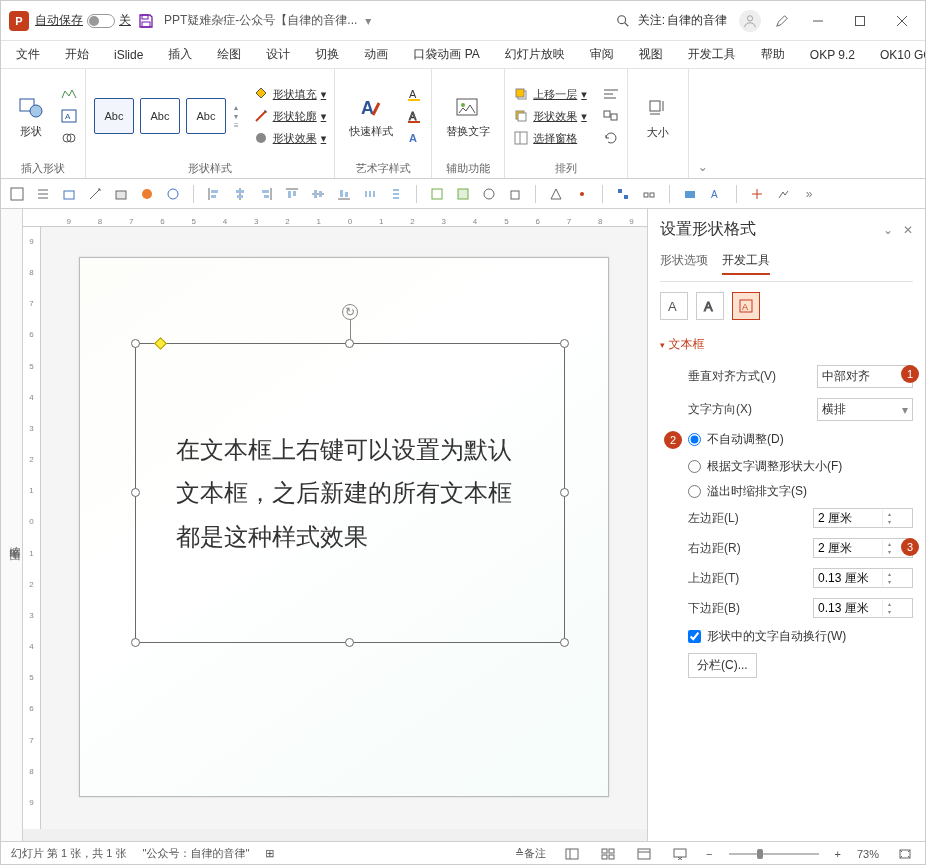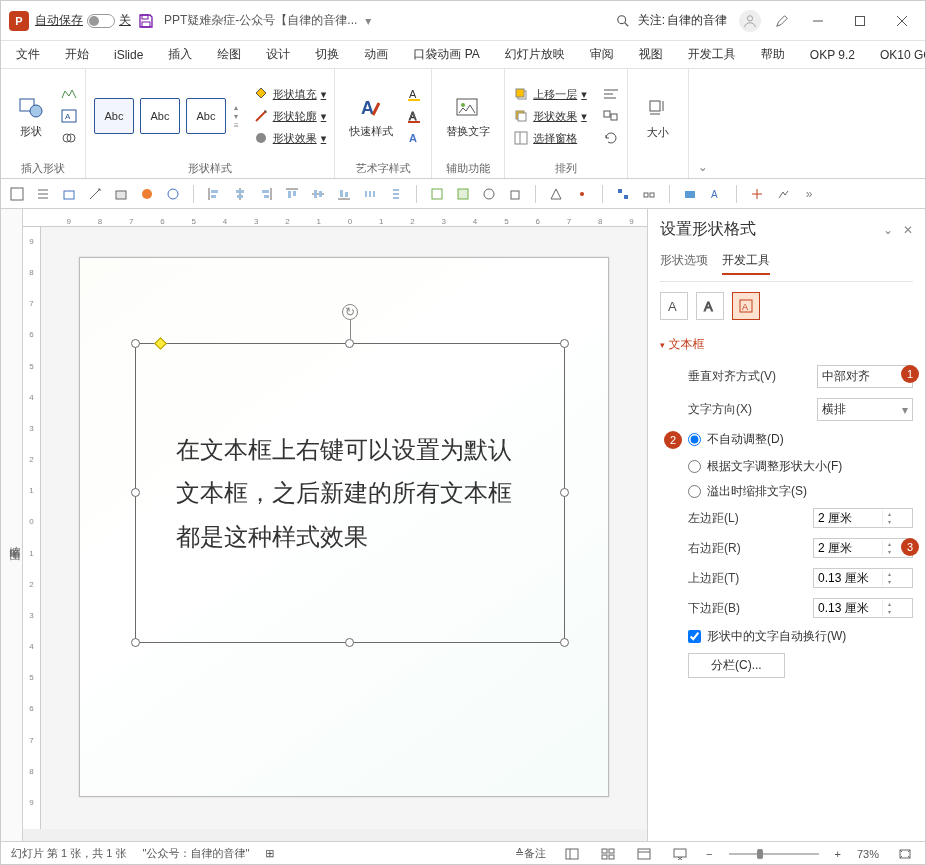--- a/index.html
+++ b/index.html
@@ -82,21 +82,21 @@
 .rp-section-title::before { content: "▾"; font-size: 9px; margin-left: -14px;}
 .rp-row { display: flex; align-items: center; margin-bottom: 10px; padding-left: 28px; font-size: 12px; gap: 4px;}
 .rp-label { flex: 1; color: #404040;}
 .rp-select { width: 96px; border: 1px solid #ccc; padding: 2px 4px; font-size: 12px; display: flex; justify-content: space-between; align-items: center;}
 .rp-spinner { width: 100px; border: 1px solid #ccc; display: flex; align-items: center; font-size: 12px;}
 .rp-spinner input { border: none; width: 68px; font-size: 12px; padding: 2px 4px; outline: none;}
 .rp-spinner .sp { width: 14px; display: flex; flex-direction: column; border-left: 1px solid #eee;}
 .rp-spinner .sp span { height: 8px; font-size: 6px; text-align: center; line-height: 8px; color: #888; cursor: pointer;}
 .rp-radio-row { display: flex; align-items: center; gap: 6px; padding-left: 28px; margin-bottom: 8px; font-size: 12px;}
 .rp-check-row { display: flex; align-items: center; gap: 6px; padding-left: 28px; margin-bottom: 8px; font-size: 12px;}
-.rp-btn { margin-left: 28px; border: 1px solid #ccc; padding: 3px 22px; font-size: 12px; background: #fff; cursor: pointer; display: inline-block;}
+.rp-btn { margin-left: 28px; border: 1px solid #ccc; padding: 3px 8px; font-size: 12px; background: #fff; cursor: pointer; display: inline-block;}
 .badge { width: 18px; height: 18px; background: #c43e1c; border-radius: 50%; color: #fff; font-size: 11px; display: flex; align-items: center; justify-content: center; position: absolute;}
 
 
 .status-bar { height: 24px; border-top: 1px solid #d0d0d0; background: #fff; display: flex; align-items: center; padding: 0 10px; font-size: 11px; color: #555; gap: 16px;}
 .status-spacer { flex: 1;}
 .view-btn { width: 20px; height: 16px; display: flex; align-items: center; justify-content: center; color: #888;}
 .zoom-slider { width: 90px; height: 14px; position: relative; display: flex; align-items: center;}
 .zoom-slider .track { width: 100%; height: 2px; background: #bbb;}
 .zoom-slider .thumb { position: absolute; left: 28px; top: 2px; width: 6px; height: 10px; background: #888; border-radius: 2px;}
 

